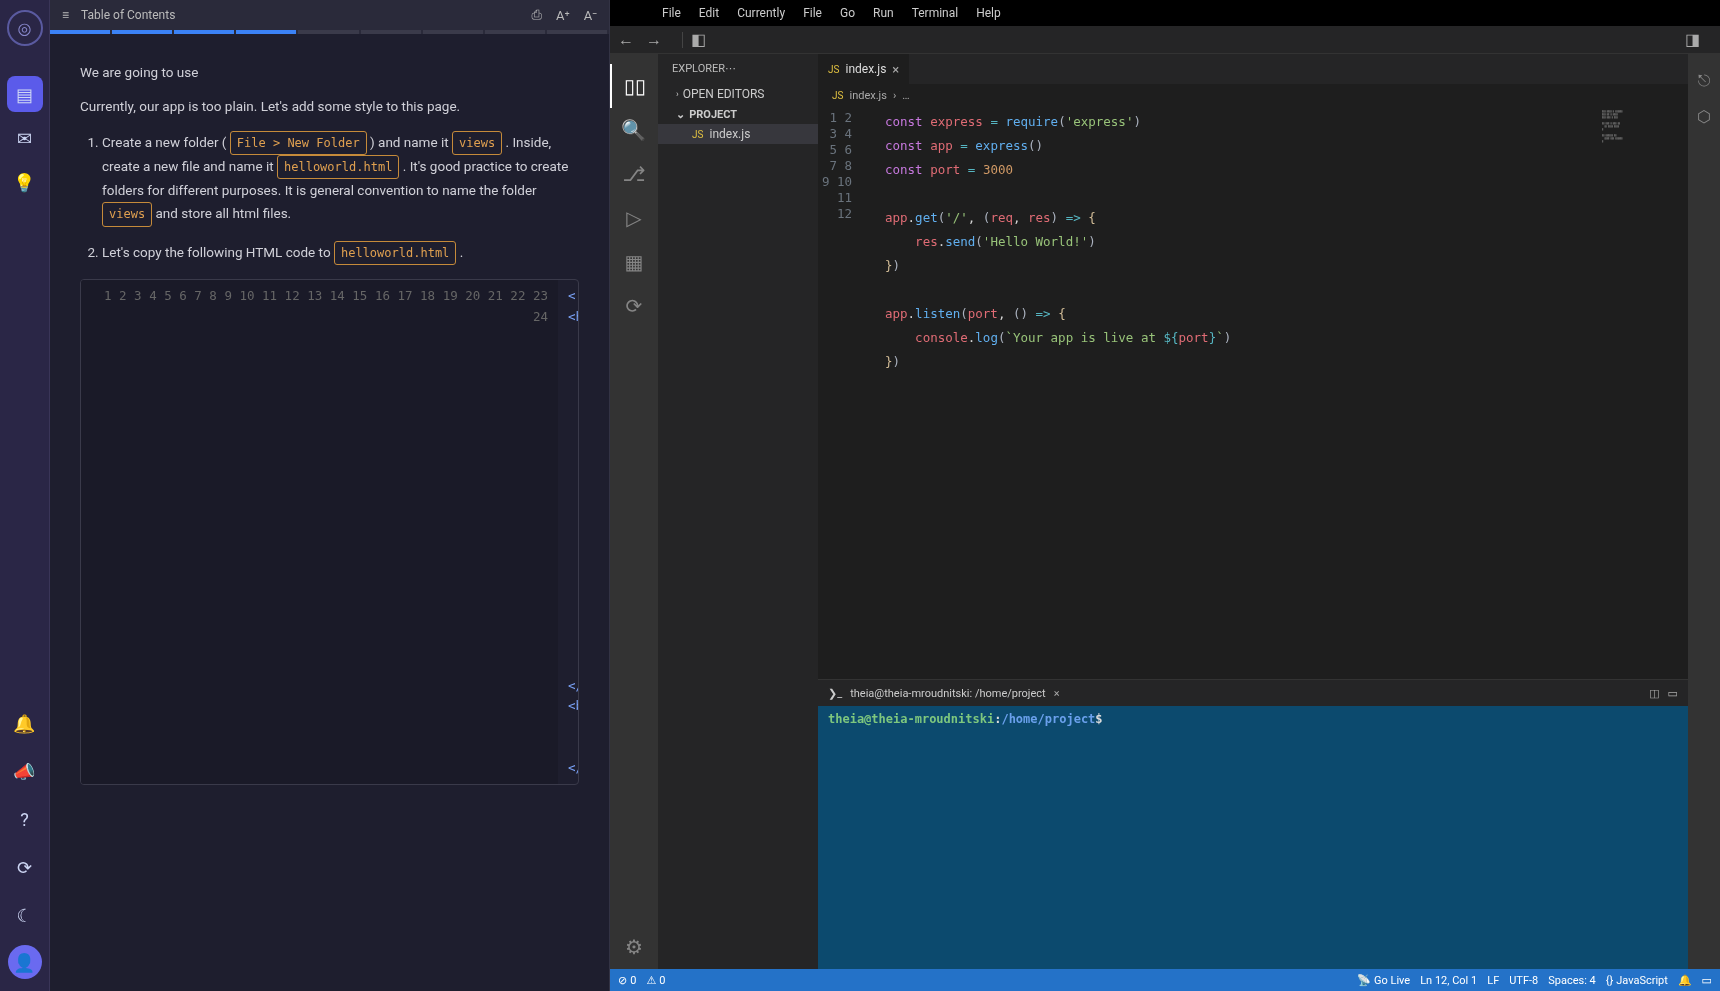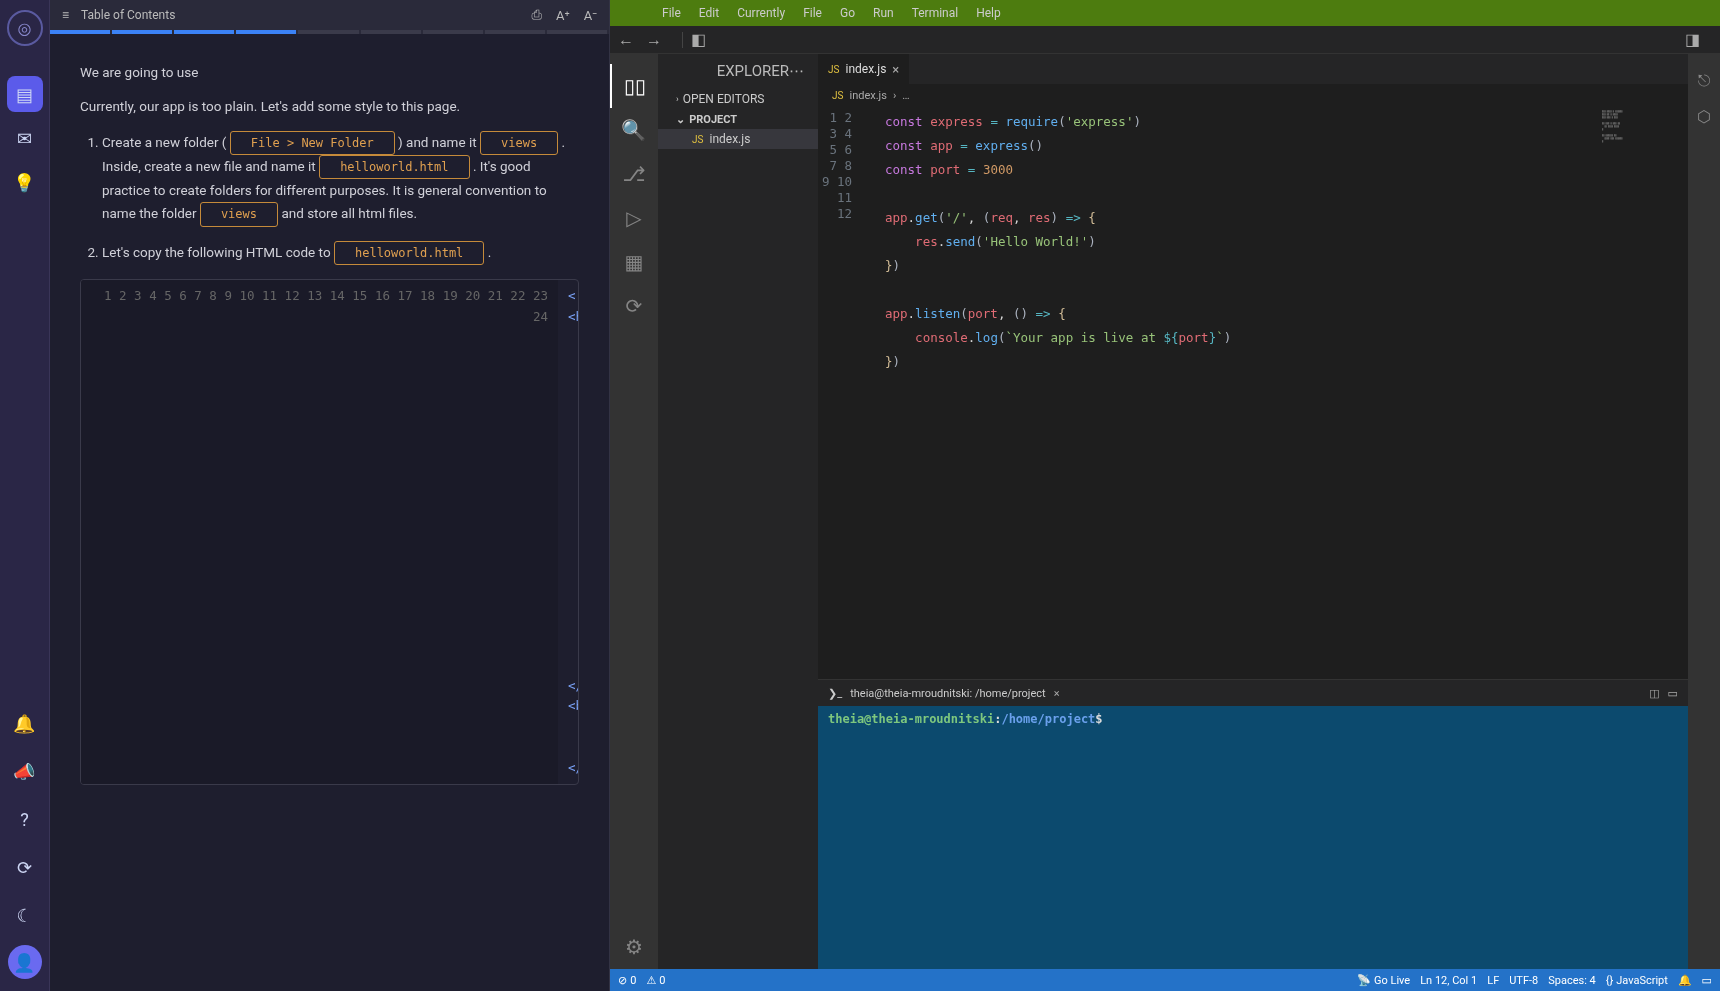--- a/index.html
+++ b/index.html
@@ -69,21 +69,21 @@
 }
 .lesson-body h1 {
   font-size: 30px; font-weight: 700; color: #e0e0e8;
   border-bottom: 1px solid #3a3a4a; padding-bottom: 10px; margin-bottom: 16px;
 }
 .lesson-body p { margin-bottom: 14px; line-height: 1.5; font-size: 13.5px; }
 .lesson-body ol { padding-left: 22px; }
 .lesson-body li { margin-bottom: 14px; line-height: 1.7; font-size: 13.5px; }
 .kbd {
   display: inline-block; border: 1px solid #c58a3a; color: #e0a050;
-  padding: 1px 20px; border-radius: 3px;
+  padding: 1px 6px; border-radius: 3px;
   font-family: Menlo, Monaco, monospace; font-size: 12px;
 }
 
 
 .codeblock {
   border: 1px solid #3a3a4a; border-radius: 4px; margin-top: 12px;
   font-family: Menlo, Monaco, monospace; font-size: 12.5px;
   display: flex; overflow: hidden;
 }
 .cb-gutter {
@@ -94,21 +94,21 @@
   padding: 6px 10px; flex: 1; white-space: pre; overflow-x: hidden; line-height: 20.5px;
 }
 .tok-doctype { color: #7aa2f7; }
 .tok-tag { color: #7aa2f7; }
 
 
 .ide-pane {
   flex: 1; background: #1e1e1e; display: flex; flex-direction: column; min-width: 0;
 }
 .ide-menubar {
-  height: 26px; background: #4d7c0f; display: flex; align-items: center;
+  height: 26px; background: #000000; display: flex; align-items: center;
   padding: 0 52px; font-size: 12px; color: #ccc;
 }
 .ide-menubar .mi { margin-right: 18px; cursor: pointer; }
 .ide-toolbar {
   height: 28px; background: #252526; display: flex; align-items: center;
   padding: 0 8px; color: #aaa; border-bottom: 1px solid #333;
 }
 .ide-toolbar .nav { font-size: 16px; margin-right: 12px; cursor: pointer; }
 .ide-toolbar .sep { width: 1px; height: 16px; background: #444; margin: 0 8px; }
 .ide-toolbar .sp { flex: 1; }
@@ -123,21 +123,21 @@
 .ab-icon { width: 48px; height: 44px; display: flex; align-items: center; justify-content: center;
   color: #858585; font-size: 20px; cursor: pointer; }
 .ab-icon.active { color: #fff; border-left: 2px solid #fff; }
 .ab-spacer { flex: 1; }
 
 
 .explorer {
   width: 160px; background: #252526; color: #ccc; font-size: 12px;
   display: flex; flex-direction: column;
 }
-.exp-header { padding: 8px 14px; color: #bbb; font-size: 15px; display: flex; justify-content: flex-end; }
+.exp-header { padding: 8px 14px; color: #bbb; font-size: 11px; display: flex; justify-content: flex-start; }
 .exp-section { padding: 4px 10px 4px 18px; color: #ccc; cursor: pointer; display: flex; align-items: center; gap: 4px;}
 .exp-section .chev { font-size: 9px; }
 .exp-proj { padding: 3px 10px 3px 18px; font-weight: 700; font-size: 11px; display: flex; align-items: center; gap: 4px;}
 .exp-file { padding: 3px 10px 3px 34px; display: flex; align-items: center; gap: 6px; }
 .exp-file.active { background: #37373d; }
 .js-icon { color: #e0c040; font-size: 10px;}
 
 
 .editor-col { flex: 1; display: flex; flex-direction: column; min-width: 0;}
 .tabbar { height: 30px; background: #252526; display: flex; }

